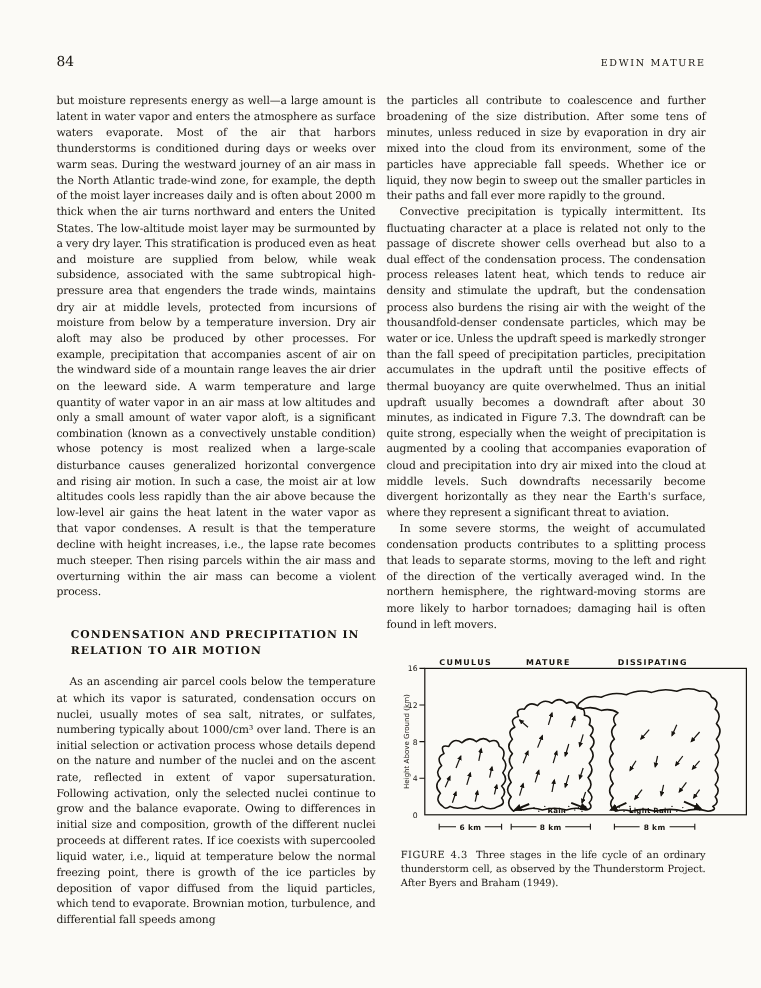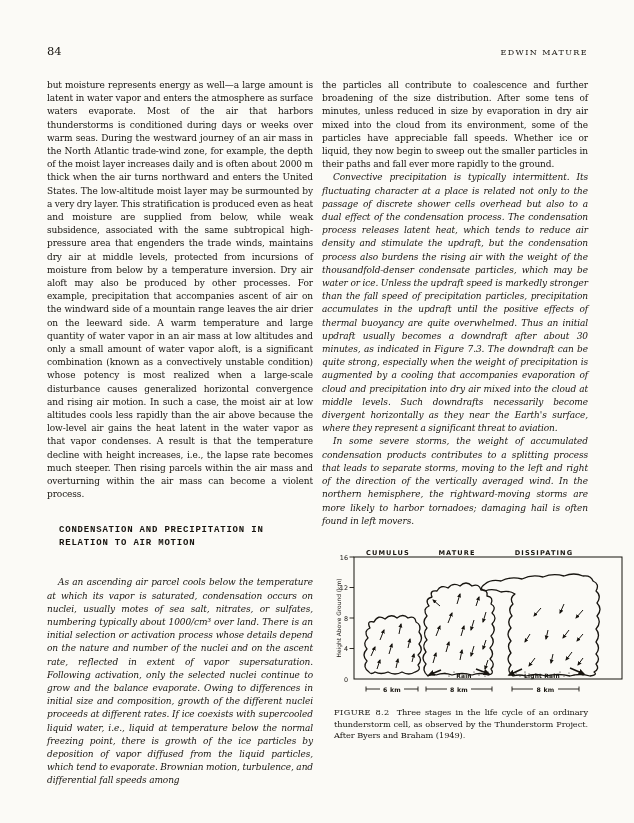--- a/index.html
+++ b/index.html
@@ -17,26 +17,25 @@
   .cols{display:flex;gap:9px;margin-top:21px;}
   .col{flex:1;min-width:0;}
   .para{
     margin:0;
     font-size:9px;
     line-height:13.2px;
     text-align:justify;
     letter-spacing:-0.1px;
     word-spacing:-0.2px;
   }
-  .indent{text-indent:11px;font-style:italic;}
+  .indent{text-indent:11px;}
   .heading{
     font-size:9px;line-height:13.4px;
     font-weight:bold;letter-spacing:0.8px;
-    margin:22px 0 26px 12px;
-    font-family:Liberation Mono, monospace;
+    margin:22px 0 13px 12px;
   }
   figure{margin:20px 0 0 12px;}
   .figsvg{display:block;margin-left:2px;}
   figcaption{
     margin-top:9px;
     font-size:8.2px;line-height:11.6px;
     text-align:justify;letter-spacing:-0.05px;
   }
   .figlabel{letter-spacing:0.4px;margin-right:7px;}
   svg text{font-family:"DejaVu Sans","Liberation Sans",sans-serif;fill:#17140f;}
@@ -195,18 +194,18 @@
           <g>
             <line class="bracket" x1="176" y1="138.5" x2="176" y2="143.5"></line>
             <line class="bracket" x1="243" y1="138.5" x2="243" y2="143.5"></line>
             <line class="bracket" x1="176" y1="141" x2="197" y2="141"></line>
             <line class="bracket" x1="222" y1="141" x2="243" y2="141"></line>
             <text class="kmlabel" x="209.5" y="143.5" text-anchor="middle">8 km</text>
           </g>
         </svg>
 
         <figcaption>
-          <span class="figlabel">FIGURE 8.2</span><span>Three stages in the life cycle of an ordinary thunderstorm cell, as observed by the Thunderstorm Project. After Byers and Braham (1949).</span>
+          <span class="figlabel">FIGURE 4.3</span><span>Three stages in the life cycle of an ordinary thunderstorm cell, as observed by the Thunderstorm Project. After Byers and Braham (1949).</span>
         </figcaption>
       </figure>
     </div>
   </div>
 </div>
 
 </body></html>

